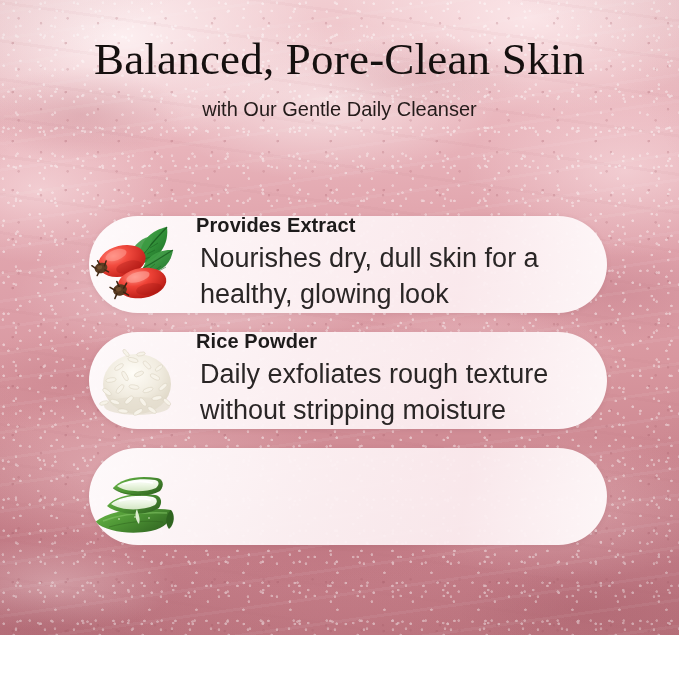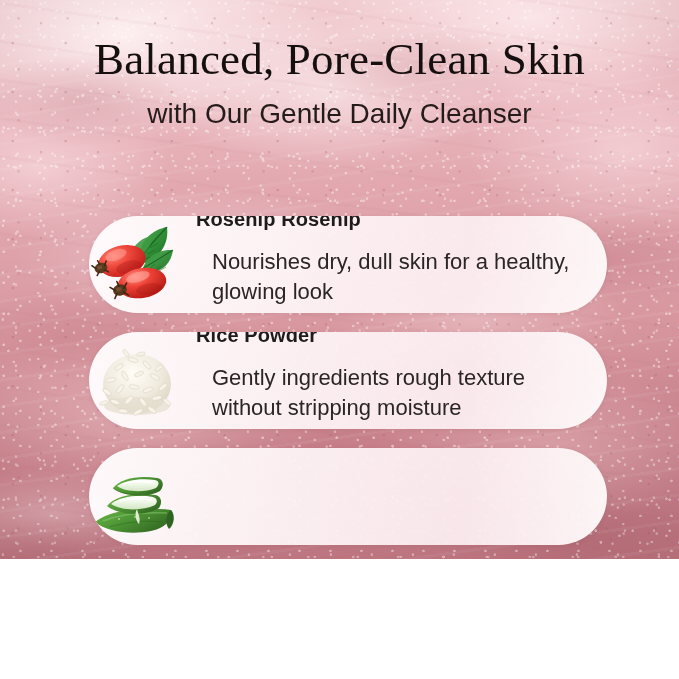--- a/index.html
+++ b/index.html
@@ -7,21 +7,21 @@
     padding: 0;
     background: #ffffff;
   }
   body {
     font-family: "Liberation Sans", sans-serif;
   }
 
   #poster {
     position: relative;
     width: 679px;
-    height: 559px;
+    height: 635px;
     overflow: hidden;
     background: #737373;
   }
 
   
   .bg-layer {
     position: absolute;
     inset: 0;
     pointer-events: none;
   }
@@ -123,21 +123,21 @@
     font-family: "Liberation Serif", "DejaVu Serif", serif;
     font-size: 45px;
     line-height: 1.06;
     color: #15100f;
     letter-spacing: .2px;
     margin: 0;
     font-weight: 400;
   }
   .subtitle {
     font-family: "Liberation Sans", sans-serif;
-    font-size: 28px;
+    font-size: 20px;
     line-height: 1.2;
     color: #241b1a;
     margin: 13px 0 0 0;
     font-weight: 400;
   }
 
   
   .cards {
     position: absolute;
     left: 89px;
@@ -175,25 +175,25 @@
   }
   .card-title {
     font-size: 20px;
     font-weight: 700;
     color: #1d1b1b;
     line-height: 1.2;
     margin: 0 0 2px 0;
     letter-spacing: .1px;
   }
   .card-desc {
-    font-size: 22px;
+    font-size: 27px;
     font-weight: 400;
     color: #2a2626;
     line-height: 1.33;
-    margin: 16px;
+    margin: 4px;
   }
 
   
   .footnote {
     position: absolute;
     left: 0; right: 0;
     top: 632px;
     text-align: center;
     font-size: 12.5px;
     color: rgba(255,248,248,.88);
@@ -271,21 +271,21 @@
 
             <g transform="translate(31,74) rotate(-14)">
               <ellipse cx="0" cy="0" rx="7" ry="5.6" fill="#57381f"></ellipse>
               <path d="M-5 -1 L-9 -5 M0 -3 L-1 -9 M4 -1 L8 -5 M-4 3 L-7 7 M3 3 L7 7" stroke="#3b2412" stroke-width="1.6" stroke-linecap="round"></path>
               <ellipse cx="-1" cy="-1" rx="2.8" ry="2.1" fill="#704d2c"></ellipse>
             </g>
           </g>
         </svg>
       </div>
       <div class="card-text">
-        <p class="card-title">Rosehip Rosehip</p>
+        <p class="card-title">Provides Extract</p>
         <p class="card-desc">Nourishes dry, dull skin for a healthy, glowing look</p>
       </div>
     </div>
 
     <div class="card card-2">
       <div class="card-icon">
         <svg width="96" height="97" viewBox="0 0 96 97">
           <defs>
             <radialGradient id="pileG" cx="44%" cy="32%" r="70%">
               <stop offset="0%" stop-color="#fffdf7"></stop>
@@ -319,21 +319,21 @@
             <ellipse cx="15" cy="71" rx="4.6" ry="1.9" transform="rotate(-16 15 71)"></ellipse>
             <ellipse cx="78" cy="70" rx="4.6" ry="1.9" transform="rotate(42 78 70)"></ellipse>
             <ellipse cx="52" cy="22" rx="4.4" ry="1.8" transform="rotate(-12 52 22)"></ellipse>
             <ellipse cx="37" cy="21" rx="4.3" ry="1.8" transform="rotate(52 37 21)"></ellipse>
             <ellipse cx="70" cy="36" rx="4.4" ry="1.8" transform="rotate(-36 70 36)"></ellipse>
           </g>
         </svg>
       </div>
       <div class="card-text">
         <p class="card-title">Rice Powder</p>
-        <p class="card-desc">Gently ingredients rough texture without stripping moisture</p>
+        <p class="card-desc">Daily exfoliates rough texture without stripping moisture</p>
       </div>
     </div>
 
     <div class="card card-3">
       <div class="card-icon">
         <svg width="96" height="97" viewBox="0 0 96 97">
           <defs>
             <linearGradient id="aloeLeaf" x1="0%" y1="0%" x2="100%" y2="60%">
               <stop offset="0%" stop-color="#6cb84a"></stop>
               <stop offset="50%" stop-color="#4e9635"></stop>

